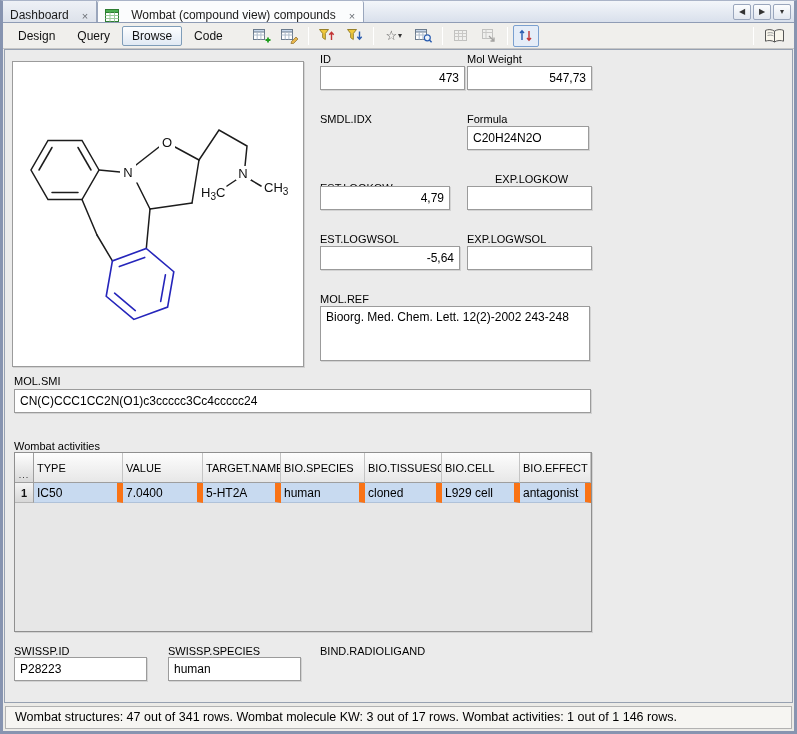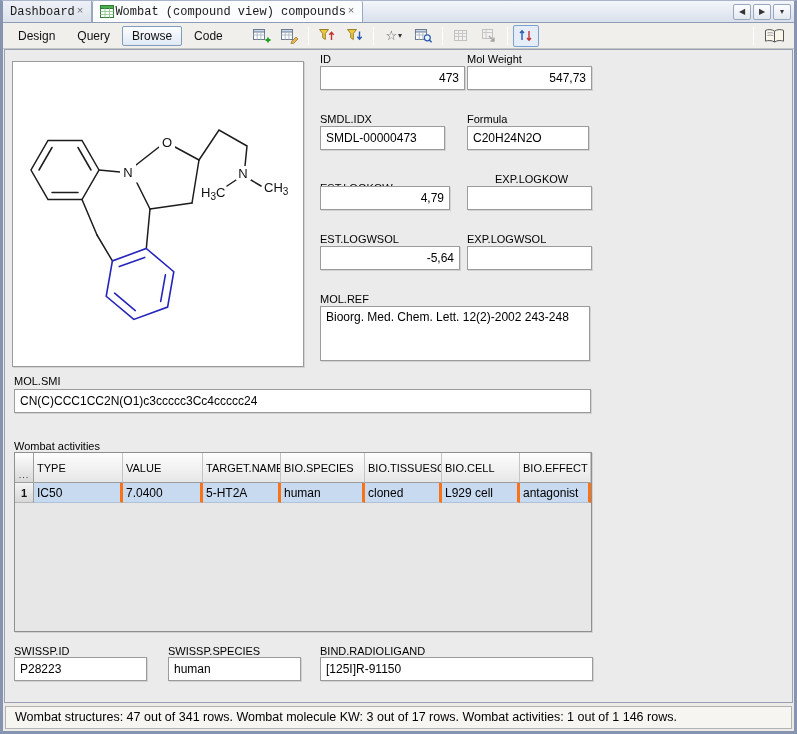--- a/index.html
+++ b/index.html
@@ -10,23 +10,23 @@
     border:3px solid #8794b0; border-top:1px solid #aab4c8;
     background:#ebebeb; position:relative; overflow:hidden;
   }
   
   .tabbar{
     height:22px; display:flex; align-items:stretch;
     background:linear-gradient(#f3f6fa,#d9e0ec);
     border-bottom:1px solid #8f9cb5;
   }
   .tab{
-    display:flex; align-items:center; gap:1px; padding:0 7px;
+    display:flex; align-items:flex-end; gap:12px; padding:0 7px;
     font-size:12px; color:#1a1a1a; border-right:1px solid #9aa6bc;
-    background:linear-gradient(#eef1f6,#dde2eb); cursor:default; white-space:nowrap;font-family:Liberation Mono, monospace;
+    background:linear-gradient(#eef1f6,#dde2eb); cursor:default; white-space:nowrap;
   }
   .tab.active{
     background:#fbfcfd; border-left:1px solid #9aa6bc;
     border-radius:2px 2px 0 0;
   }
   .closex{ color:#6b6f75; font-size:11px; line-height:1; padding:0 1px; }
   .tabspacer{ flex:1; }
   .tabbtns{ display:flex; align-items:center; gap:2px; padding-right:3px; }
   .tabbtn{
     width:18px; height:16px; display:flex; align-items:center; justify-content:center;
@@ -96,21 +96,21 @@
     display:flex; align-items:center; white-space:nowrap; overflow:hidden;
   }
   .tdata{ height:20px; }
   .rowhead{
     width:19px; flex:0 0 19px; display:flex; align-items:center; justify-content:center;
     font-size:11px; font-weight:bold; color:#111;
     background:linear-gradient(#f4f4f4,#d7d7d7);
     border-right:1px solid #9e9e9e; border-bottom:1px solid #b5b5b5;
   }
   .td{
-    background:#c8daf0; border-right:3px solid #f97316; border-bottom:1px solid #b0c2d9;
+    background:#c8daf0; border-right:6px solid #f97316; border-bottom:1px solid #b0c2d9;
     font-size:12px; color:#000; padding:0 3px;
     display:flex; align-items:center; white-space:nowrap; overflow:hidden;
   }
   .c0{ width:89px; flex:0 0 89px; }
   .c1{ width:80px; flex:0 0 80px; }
   .c2{ width:78px; flex:0 0 78px; }
   .c3{ width:84px; flex:0 0 84px; }
   .c4{ width:77px; flex:0 0 77px; }
   .c5{ width:78px; flex:0 0 78px; }
   .c6{ flex:1; }
@@ -289,21 +289,20 @@
       </svg>
     </div>
 
     <div class="flabel abs" style="left:315px; top:3px;">ID</div>
     <div class="tf num abs" style="left:315px; top:16px; width:145px;">473</div>
 
     <div class="flabel abs" style="left:462px; top:3px;">Mol Weight</div>
     <div class="tf num abs" style="left:462px; top:16px; width:125px;">547,73</div>
 
     <div class="flabel abs" style="left:315px; top:63px;">SMDL.IDX</div>
-    <div class="tf abs" style="left:315px; top:76px; width:125px;">SMDL-00000473</div>
 
     <div class="flabel abs" style="left:462px; top:63px;">Formula</div>
     <div class="tf abs" style="left:462px; top:76px; width:122px;">C20H24N2O</div>
 
     <div class="flabel abs" style="left:315px; top:123px;margin-top:9px;">EST.LOGKOW</div>
     <div class="tf num abs" style="left:315px; top:136px; width:130px;">4,79</div>
 
     <div class="flabel abs" style="left:462px; top:123px;padding-left:28px;">EXP.LOGKOW</div>
     <div class="tf abs" style="left:462px; top:136px; width:125px;"></div>
 
@@ -344,21 +343,20 @@
       <div class="tfill"></div>
     </div>
 
     <div class="flabel abs" style="left:9px; top:595px;">SWISSP.ID</div>
     <div class="tf abs" style="left:9px; top:607px; width:133px;">P28223</div>
 
     <div class="flabel abs" style="left:163px; top:595px;">SWISSP.SPECIES</div>
     <div class="tf abs" style="left:163px; top:607px; width:133px;">human</div>
 
     <div class="flabel abs" style="left:315px; top:595px;">BIND.RADIOLIGAND</div>
-    <div class="tf abs" style="left:315px; top:607px; width:273px;">[125I]R-91150</div>
 
   </div>
 
   <div class="statusbar">
     <div class="statusinner">Wombat structures: 47 out of 341 rows. Wombat molecule KW: 3 out of 17 rows. Wombat activities: 1 out of 1 146 rows.</div>
   </div>
 
 </div>
 
 </body></html>

